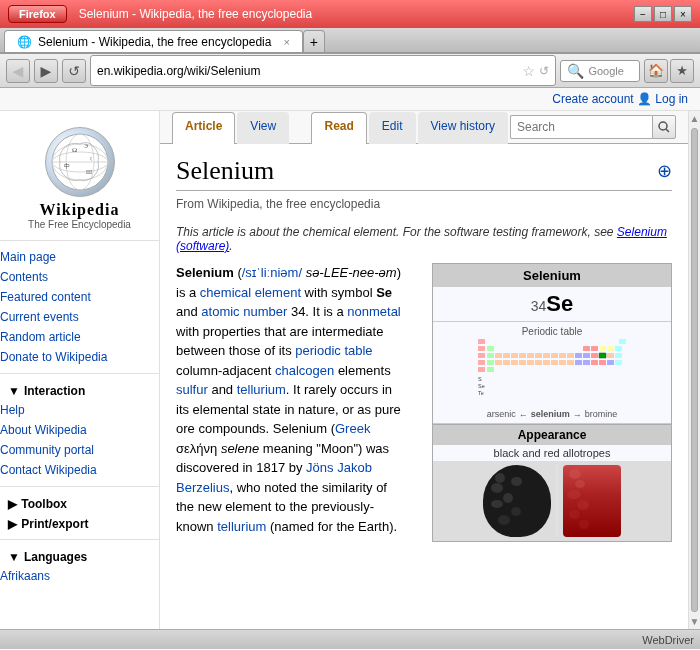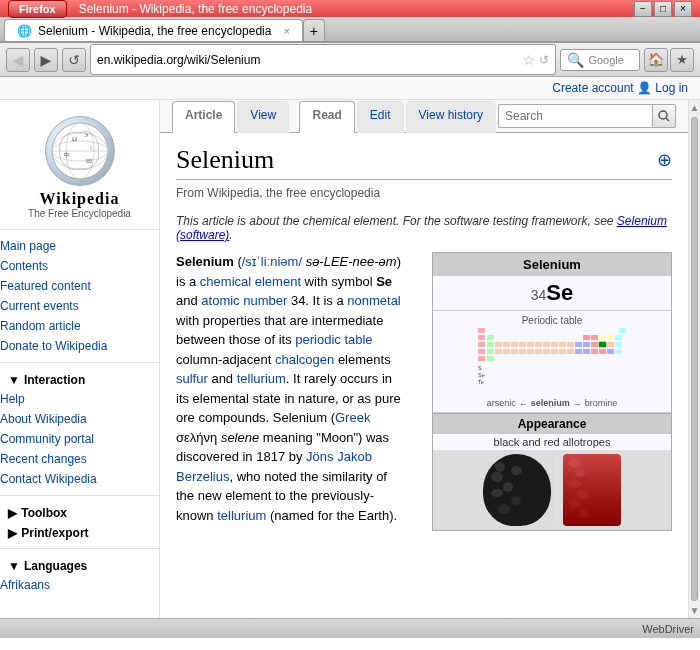--- a/index.html
+++ b/index.html
@@ -1,21 +1,21 @@
 <!DOCTYPE html>
 <html><head>
   <meta charset="utf-8">
   <style>
     * { box-sizing: border-box; margin: 0; padding: 0; }
     body { font-family: Arial, sans-serif; font-size: 13px; background: #fff; overflow: hidden; width: 700px; height: 650px; }
 
     
     .titlebar {
       background: linear-gradient(to bottom, #f77, #d44);
-      height: 17px;
+      height: 28px;
       display: flex;
       align-items: center;
       padding: 0 8px;
       gap: 8px;
     }
     .firefox-btn {
       background: linear-gradient(to bottom, #f99, #c33);
       border: 1px solid #a00;
       border-radius: 4px;
       color: #fff;
@@ -191,37 +191,37 @@
       color: #0645ad;
       text-decoration: none;
       background: #e8e8e8;
       margin-right: 2px;
       position: relative;
       top: 1px;
     }
     .wiki-tab.active {
       background: #fff;
       border-color: #aaa;
-      color: #737373;
+      color: #a16207;
       font-weight: bold;
     }
     .wiki-search-box {
       margin-left: auto;
       display: flex;
       align-items: center;
       padding: 4px 0;
     }
     .wiki-search-input {
       height: 24px;
       border: 1px solid #aaa;
       border-right: none;
       border-radius: 2px 0 0 2px;
       padding: 0 6px;
       font-size: 12px;
-      width: 154px;
+      width: 142px;
     }
     .wiki-search-btn {
       height: 24px;
       width: 24px;
       background: linear-gradient(to bottom, #f8f8f8, #e0e0e0);
       border: 1px solid #aaa;
       border-radius: 0 2px 2px 0;
       cursor: pointer;
       display: flex; align-items: center; justify-content: center;
     }
@@ -391,21 +391,20 @@
 
     <div class="sidebar-divider"></div>
 
     <div class="sidebar-section">
       <span>▼</span>
       <span>Interaction</span>
     </div>
     <a href="#" class="sidebar-link">Help</a>
     <a href="#" class="sidebar-link">About Wikipedia</a>
     <a href="#" class="sidebar-link">Community portal</a>
-    <a href="#" class="sidebar-link">Recent changes</a>
     <a href="#" class="sidebar-link">Contact Wikipedia</a>
 
     <div class="sidebar-divider"></div>
 
     <div class="sidebar-section">
       <span>▶</span>
       <span>Toolbox</span>
     </div>
 
     <div class="sidebar-section">

